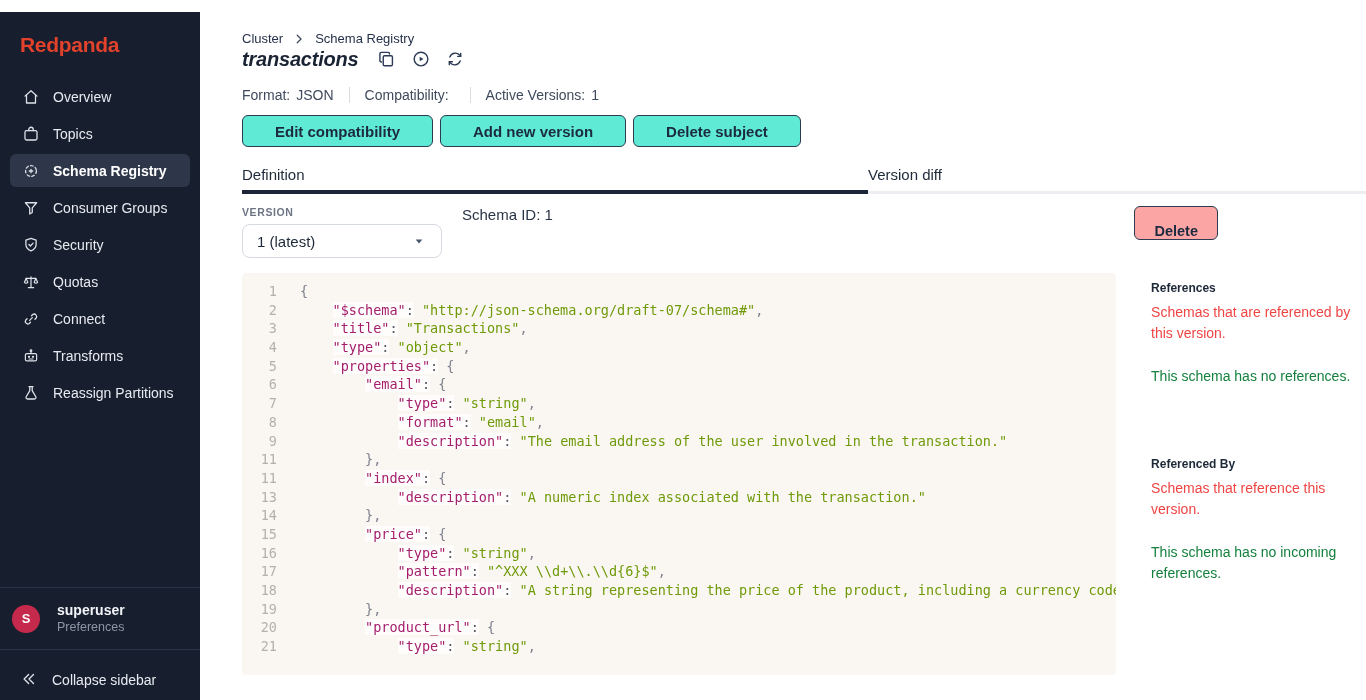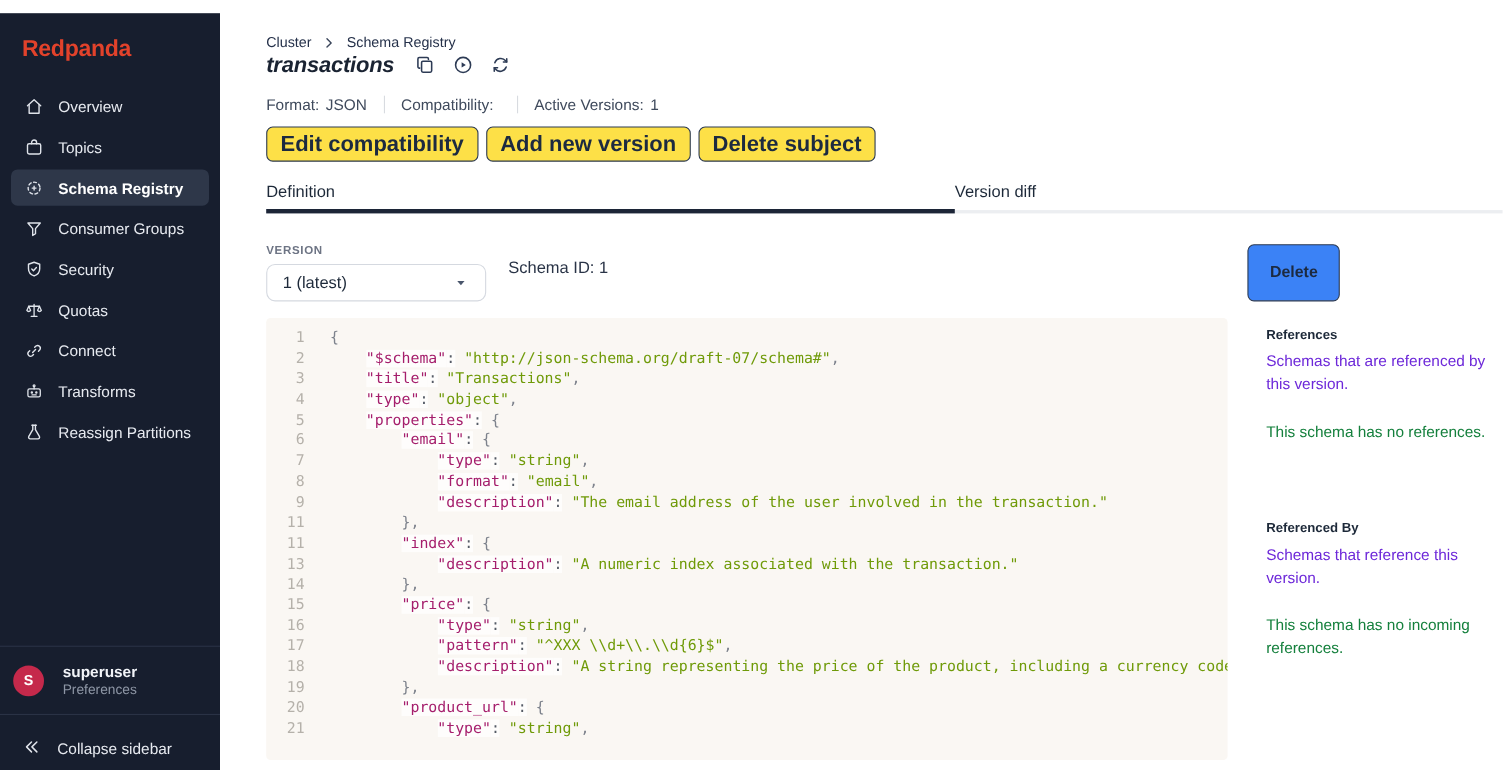--- a/index.html
+++ b/index.html
@@ -47,61 +47,61 @@
   .title-icons { display:flex; align-items:center; gap:14px; margin-left:18px; }
   .icon-btn { width:20px; height:20px; color:#2d3b55; cursor:pointer; }
   .icon-btn svg { width:20px; height:20px; display:block; }
 
   .meta-row { margin-top:14px; height:17px; display:flex; align-items:flex-end; font-size:14px; color:#3f4a5c; }
   .meta-pipe { width:1px; height:16px; background:#d8dbe0; margin:0 15px; }
   .meta-label { margin-right:6px; }
   .meta-value { }
 
   .btn-row { margin-top:12px; display:flex; gap:7px; }
-  .btn { height:32px; padding:0 12px; background:#fde047; border:1px solid #2c3a52;
-         border-radius:6px; font-family:"Liberation Sans",sans-serif; font-size:20px;
+  .btn { height:32px; padding:0 32px; background:#5eead4; border:1px solid #2c3a52;
+         border-radius:6px; font-family:"Liberation Sans",sans-serif; font-size:15px;
          font-weight:600; color:#1c2a40; cursor:pointer; display:flex; align-items:center; }
 
   .tabbar { margin-top:19px; width:1252px; display:flex; border-bottom:3px solid #eceef1; }
   .tab { flex:0 0 626px; font-size:15px; color:#1d2939;
          padding-bottom:8px; position:relative; cursor:pointer; }
   .tab.active { font-weight:500; }
   .tab.active::after { content:""; position:absolute; left:0; right:0; bottom:-3px;
                        height:4px; background:#1c2537; }
 
-  .version-row { margin-top:28px; width:976px; display:flex; align-items:center; }
+  .version-row { margin-top:12px; width:976px; display:flex; align-items:flex-start; }
   .version-col { display:flex; flex-direction:column; }
   .version-label { font-size:10.5px; font-weight:600; letter-spacing:0.6px; color:#6d7484; margin-bottom:6px; }
   .dropdown { width:200px; height:34px; border:1px solid #d5d9e0; border-radius:8px;
               background:#fff; display:flex; align-items:center; padding:0 14px; cursor:pointer; }
   .dropdown-value { font-size:15px; color:#1d2939; flex:1; }
   .dropdown-caret { width:16px; height:16px; }
   .dropdown-caret svg { width:16px; height:16px; display:block; }
   .schema-id { font-size:15px; color:#2a3447; margin-left:20px; margin-bottom:9px; }
-  .delete-btn { margin-left:auto; height:52px; padding:0 19px; background:#3b82f6;
+  .delete-btn { margin-left:auto; height:18px; padding:16px 19px; background:#fca5a5;
                 border:1px solid #2c3a52; border-radius:6px; font-family:"Liberation Sans",sans-serif;
                 font-size:14.5px; font-weight:600; color:#1c2a40; cursor:pointer; }
 
   .content-row { margin-top:15px; display:flex; align-items:flex-start; }
 
   
   .editor { width:976px; height:402px; background:#faf7f3; border-radius:4px;
             overflow:hidden; padding-top:9px;
             font-family:"DejaVu Sans Mono", monospace; font-size:13.5px; }
   .code-line { display:flex; height:18.7px; line-height:18.7px; white-space:pre; }
   .ln { flex:0 0 35px; text-align:right; color:#b5b1aa; user-select:none; }
   .code { padding-left:23px; color:#7d828c; }
   .tk-key { color:#a51e6c; background:rgba(255,255,255,0.72); }
   .tk-pun { color:#555b66; background:rgba(255,255,255,0.72); }
   .tk-str { color:#6f9a08; }
 
   
   .refs { width:240px; margin-left:35px; padding-top:8px; }
   .ref-title { font-size:12px; font-weight:700; color:#1d2939; line-height:15px; }
-  .ref-desc { margin-top:6px; font-size:14px; color:#6d28d9; line-height:21px; }
+  .ref-desc { margin-top:6px; font-size:14px; color:#ef4444; line-height:21px; }
   .ref-empty { margin-top:22px; font-size:14px; color:#15803d; line-height:21px; }
   .ref-section + .ref-section { margin-top:70px; }
 </style>
 </head>
 <body>
 
 <div class="app">
 
   <div class="sidebar">
     <div class="logo">Redpanda</div>

